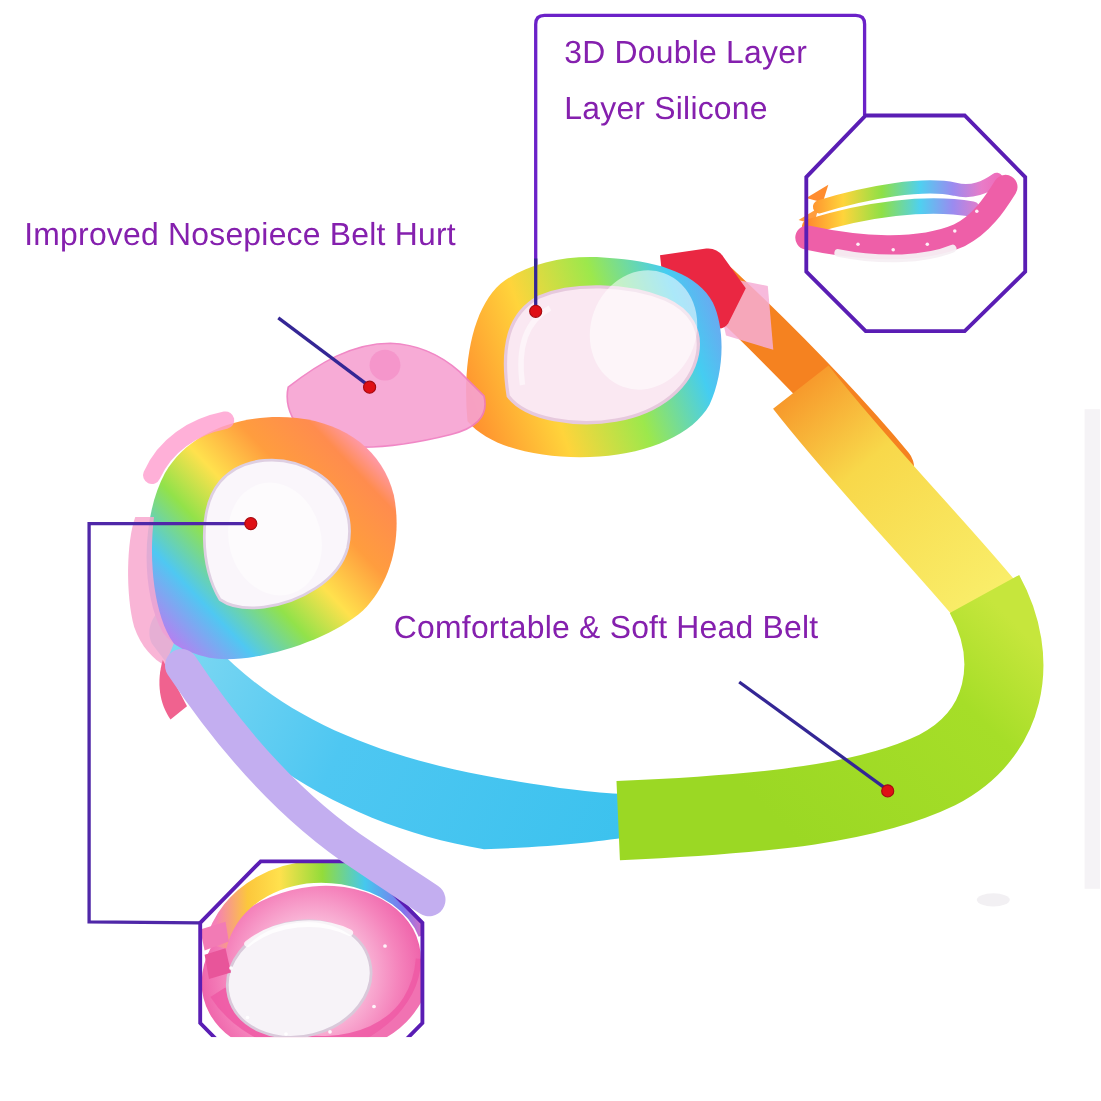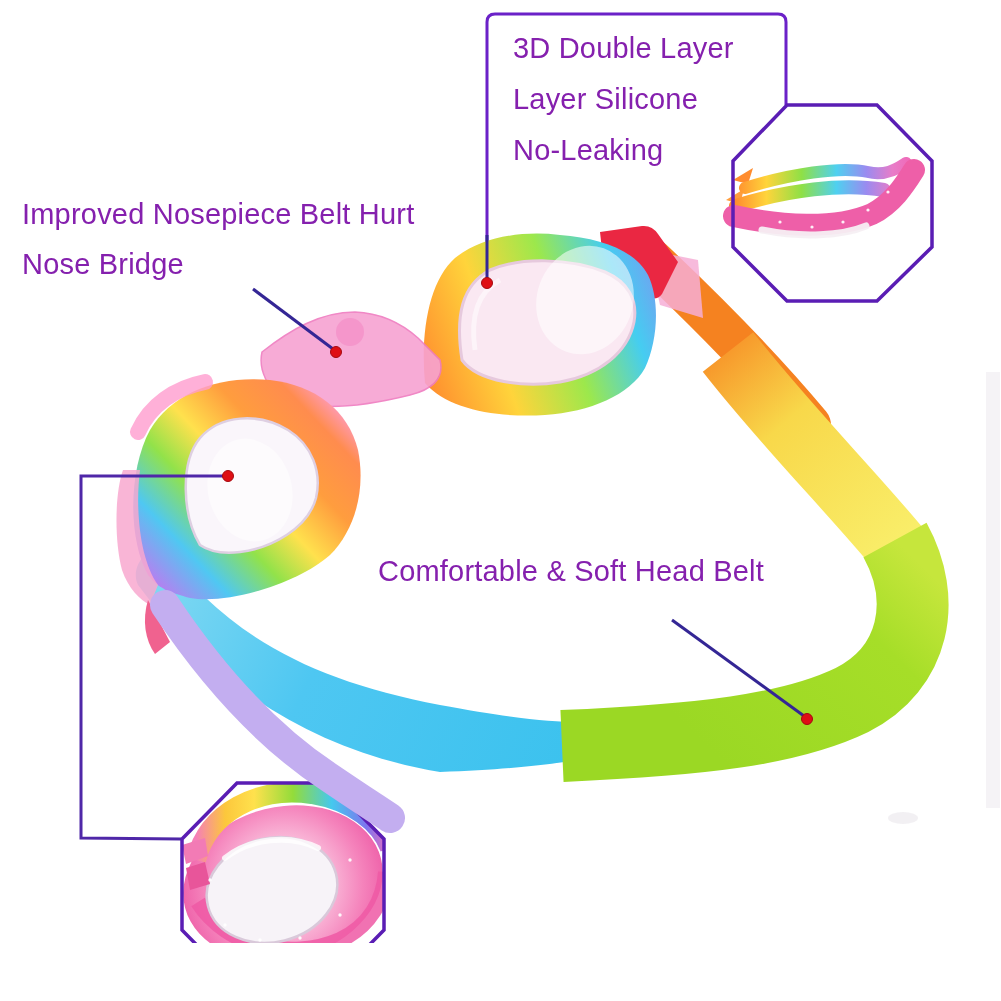--- a/index.html
+++ b/index.html
@@ -175,20 +175,18 @@
     <path d="M 672,620 L 804,716" fill="none" stroke="#342695" stroke-width="3"></path>
     <circle cx="487" cy="283" r="5.5" fill="#df0f15" stroke="#a50a10" stroke-width="1"></circle>
     <circle cx="336" cy="352" r="5.5" fill="#df0f15" stroke="#a50a10" stroke-width="1"></circle>
     <circle cx="228" cy="476" r="5.5" fill="#df0f15" stroke="#a50a10" stroke-width="1"></circle>
     <circle cx="807" cy="719" r="5.5" fill="#df0f15" stroke="#a50a10" stroke-width="1"></circle>
   </g>
 </svg>
 
   <div class="label" style="left:513px;top:31px">3D Double Layer</div>
   <div class="label" style="left:513px;top:82px">Layer Silicone</div>
-  <div class="label" style="left:513px;top:133px">No-Leaking</div>
 
   <div class="label" style="left:22px;top:197px">Improved Nosepiece Belt Hurt</div>
-  <div class="label" style="left:22px;top:247px">Nose Bridge</div>
 
-  <div class="label" style="left:378px;top:554px">Comfortable &amp; Soft Head Belt</div>
+  <div class="label" style="left:358px;top:554px">Comfortable &amp; Soft Head Belt</div>
 
 </div>
 
 </body></html>

